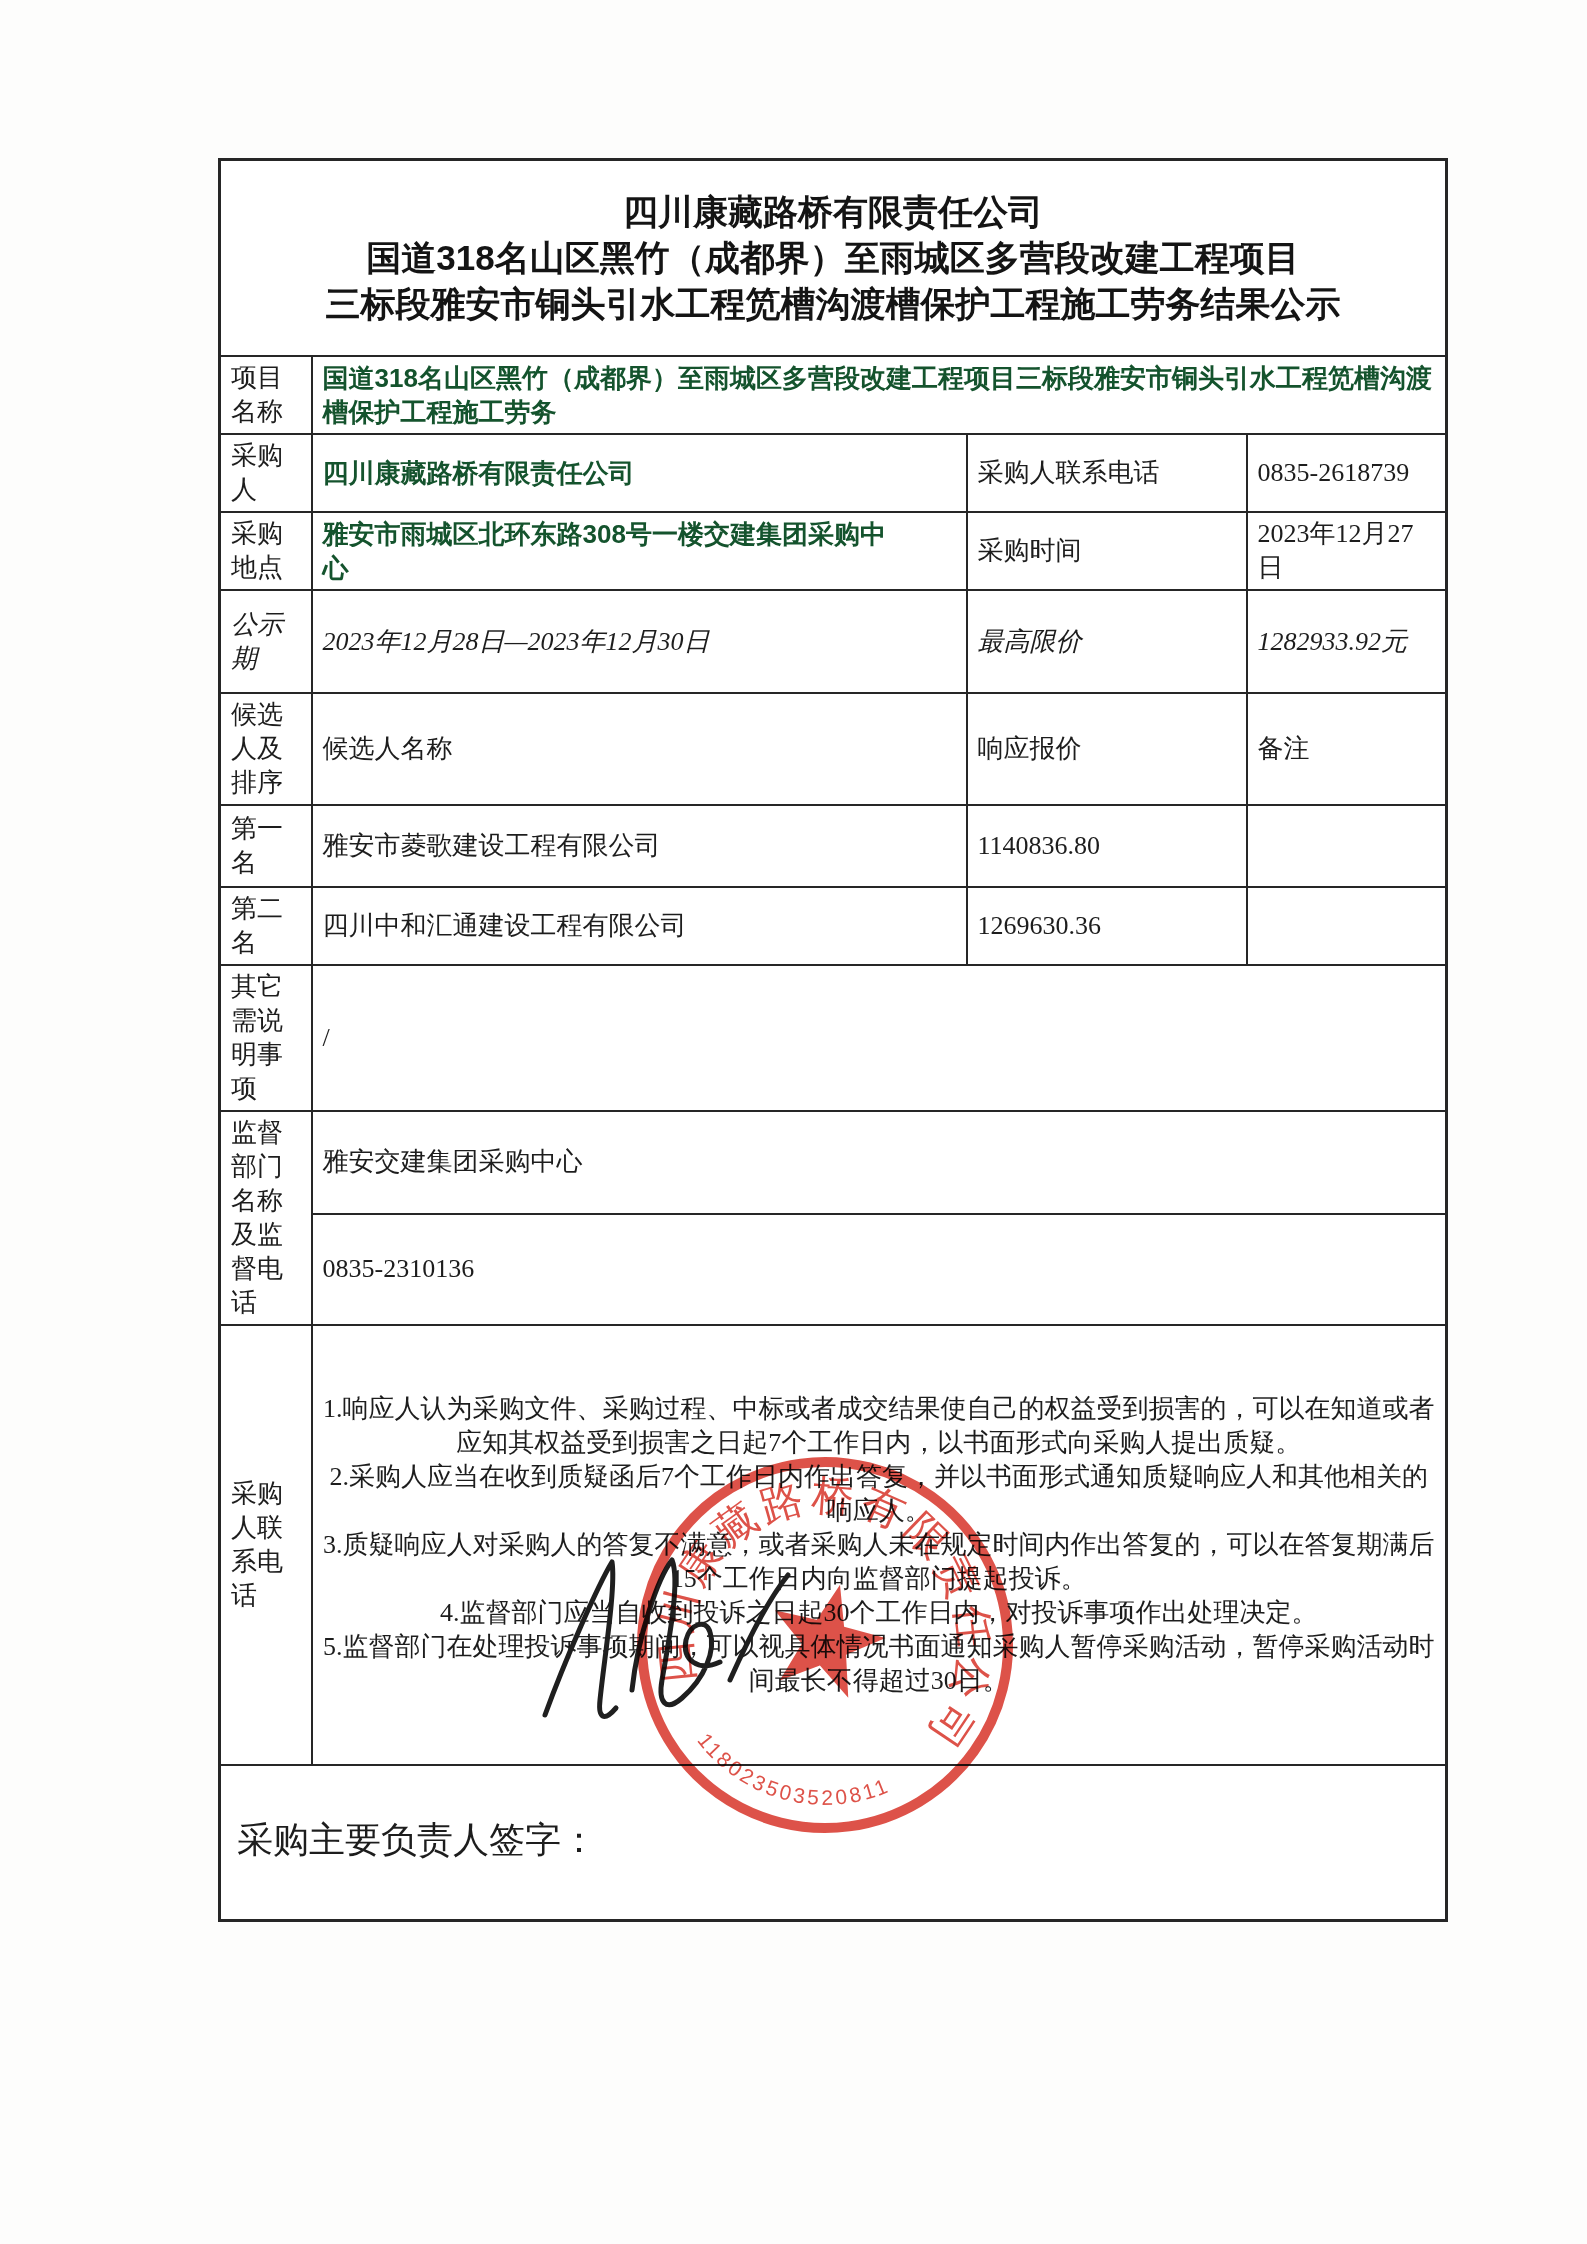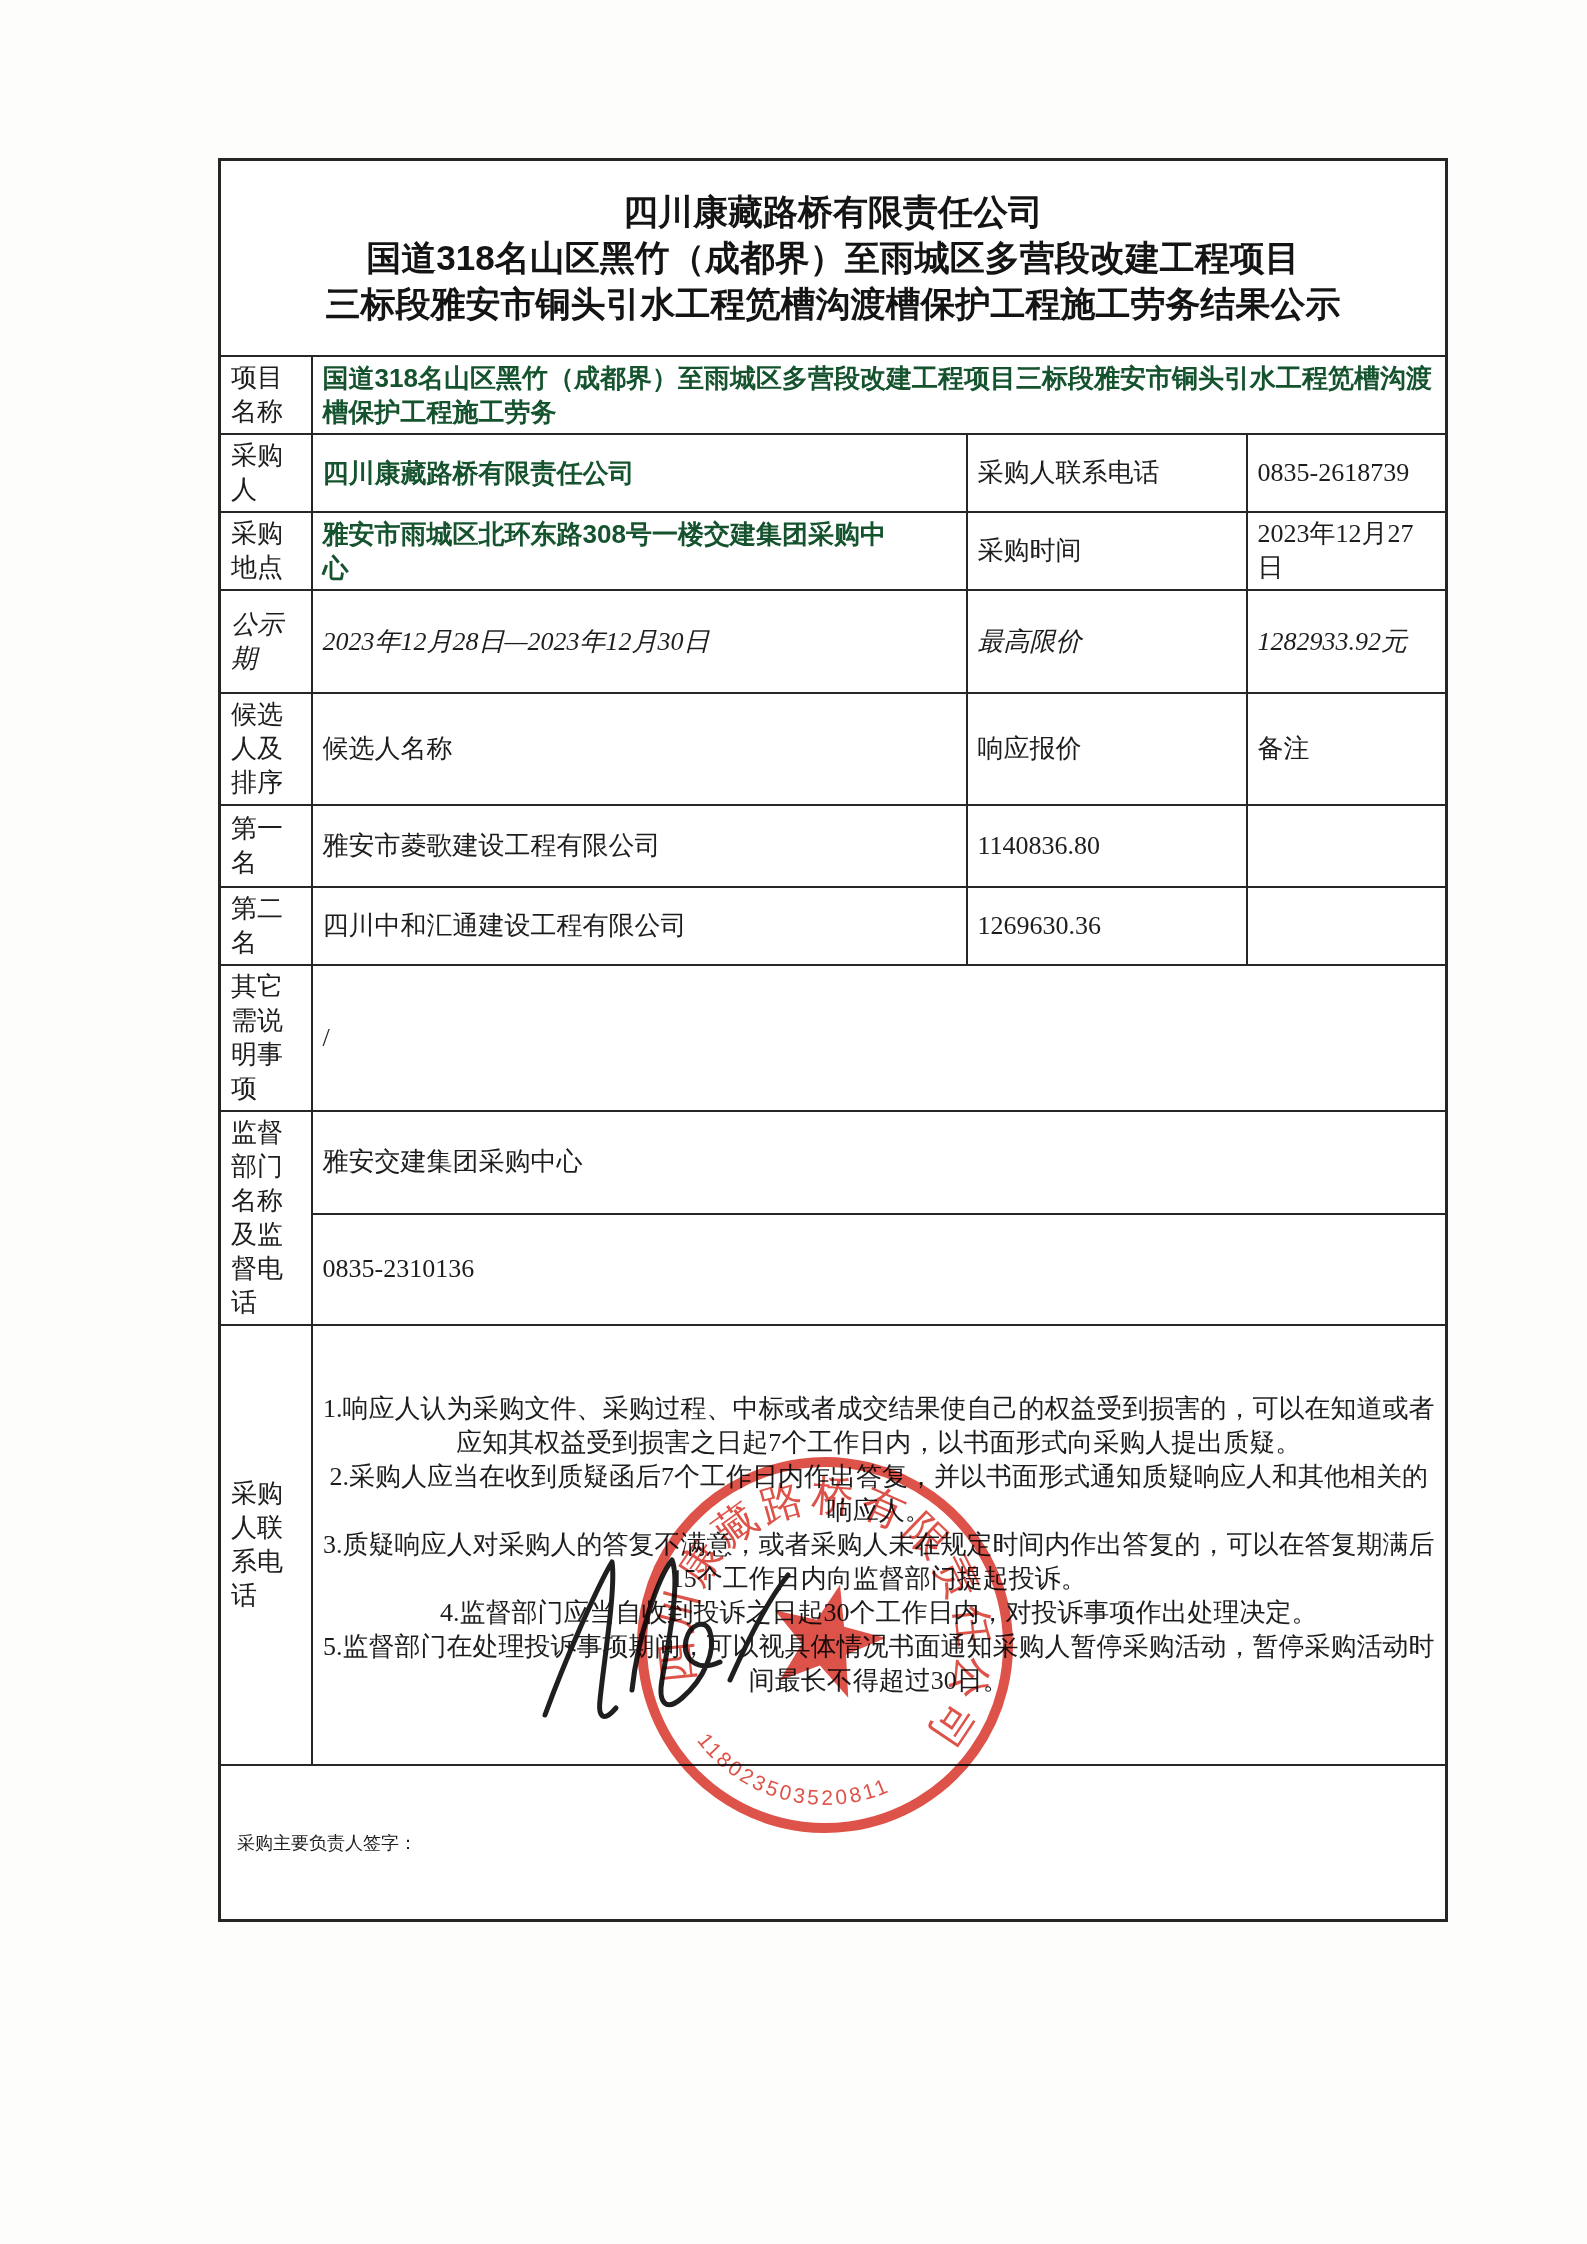--- a/index.html
+++ b/index.html
@@ -51,21 +51,21 @@
   .r-sup1{height:71px;}
   .r-sup2{height:77px;}
   .r-objection{height:440px;}
   .r-sign{height:155px;}
   .w575{max-width:580px;}
   .w1110{max-width:1112px;}
   .notice{font-size:25px;line-height:31px;padding:6px 14px;text-align:center;}
   .notice .notice-line{margin:0;}
   .sign-label{
     font-family:Liberation Sans, sans-serif;
-    font-size:18px;padding-left:6px;
+    font-size:36px;padding-left:6px;
   }
   .stamp-wrap{
     position:absolute;left:618px;top:1438px;width:414px;height:414px;
     opacity:0.88;mix-blend-mode:multiply;pointer-events:none;
   }
   .signature-wrap{
     position:absolute;left:520px;top:1540px;width:310px;height:215px;
     pointer-events:none;
   }
 </style>

